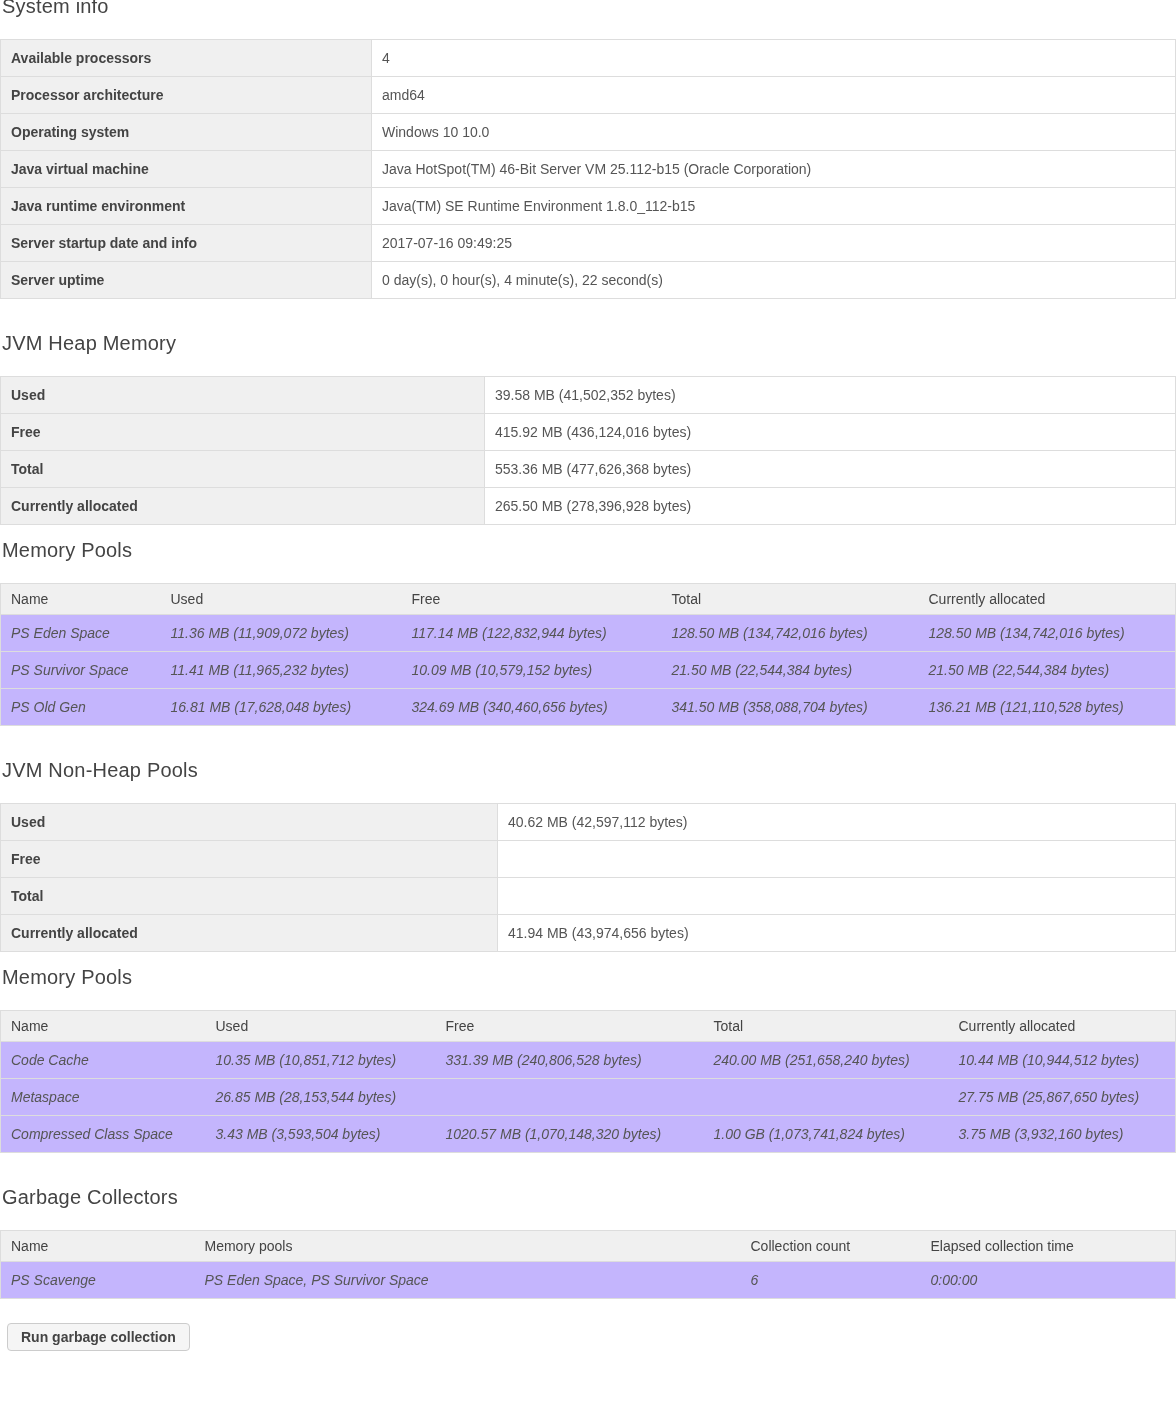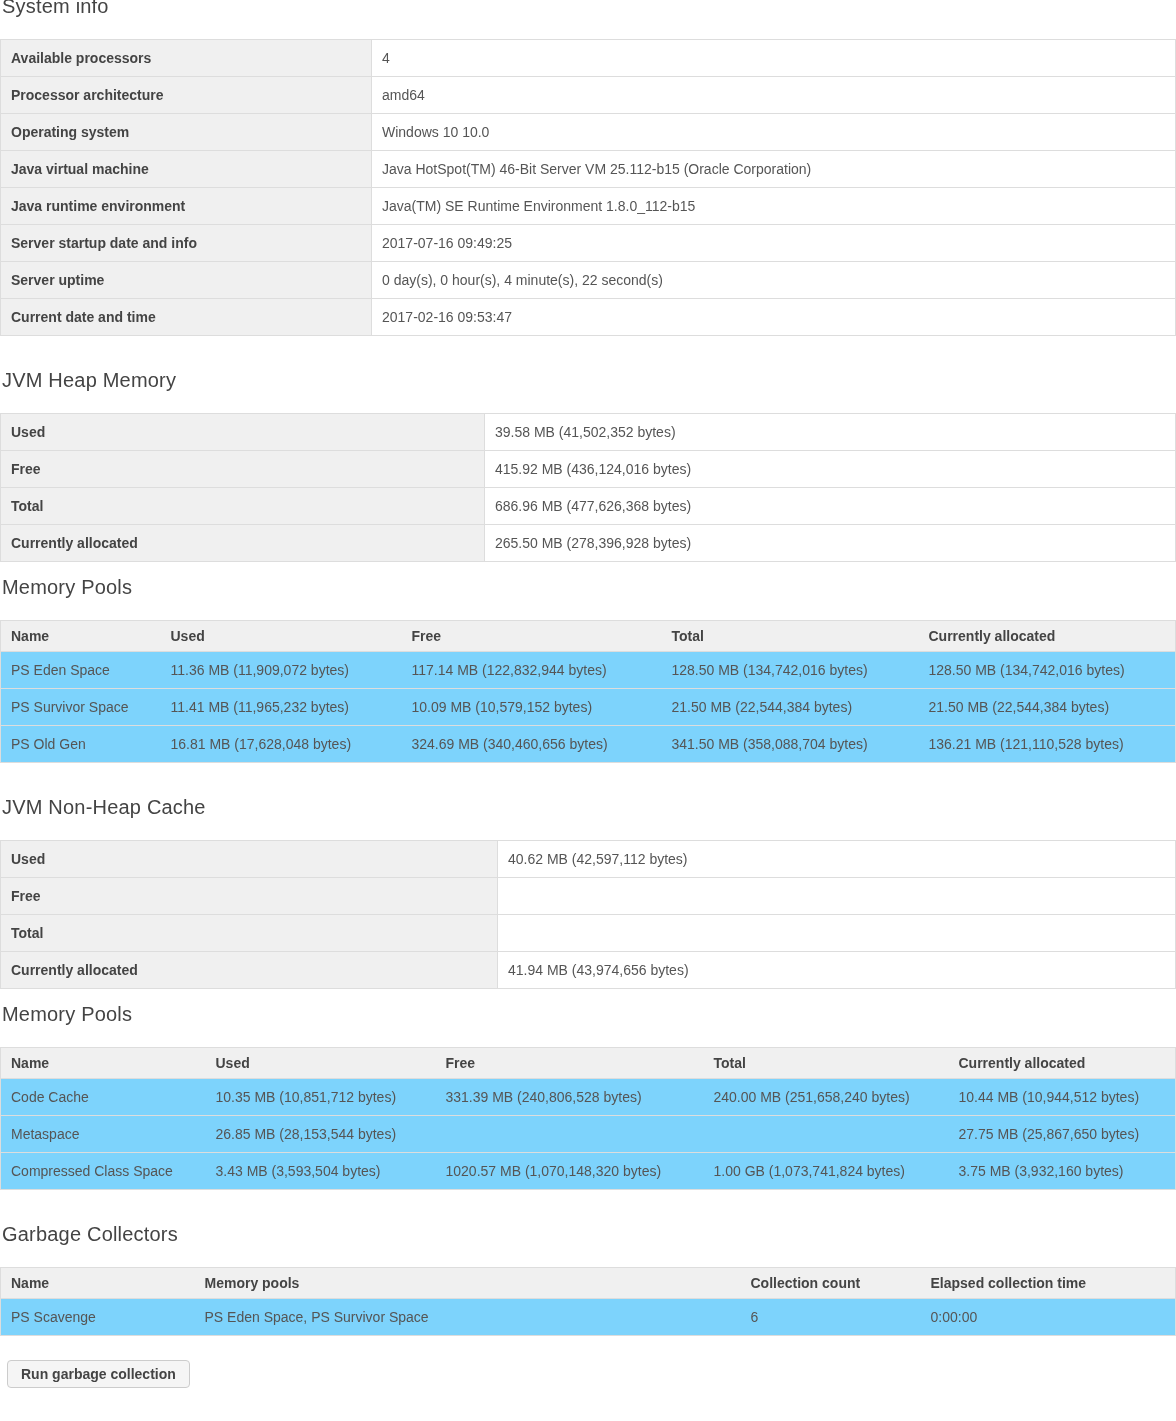--- a/index.html
+++ b/index.html
@@ -44,24 +44,24 @@
     color: #444444;
     font-weight: bold;
     margin-left: 32px;
   }
   table.kv td { color: #555555; background: #ffffff; }
 
   
   table.cols thead th {
     background: #f0f0f0;
     color: #444444;
-    font-weight: bold;
+    font-weight: normal;
     padding: 5px 10px;
   }
-  table.cols td { color: #555555; background: #7dd3fc; }
+  table.cols td { color: #555555; background: #c4b5fd; font-style: italic; }
 
   .btn {
     display: inline-block;
     margin: 24px 0 0 7px;
     padding: 4px 13px;
     background: #f5f5f5;
     border: 1px solid #cccccc;
     border-radius: 4px;
     color: #444444;
     font-family: "Liberation Sans", sans-serif;
@@ -105,24 +105,20 @@
         <td>Java(TM) SE Runtime Environment 1.8.0_112-b15</td>
       </tr>
       <tr>
         <th>Server startup date and info</th>
         <td>2017-07-16 09:49:25</td>
       </tr>
       <tr>
         <th>Server uptime</th>
         <td>0 day(s), 0 hour(s), 4 minute(s), 22 second(s)</td>
       </tr>
-      <tr>
-        <th>Current date and time</th>
-        <td>2017-02-16 09:53:47</td>
-      </tr>
     </tbody>
   </table>
 
   
   <h2>JVM Heap Memory</h2>
   <table class="kv">
     <colgroup>
         <col style="width:484px">
         <col>
       </colgroup>
@@ -130,21 +126,21 @@
       <tr>
         <th>Used</th>
         <td>39.58 MB (41,502,352 bytes)</td>
       </tr>
       <tr>
         <th>Free</th>
         <td>415.92 MB (436,124,016 bytes)</td>
       </tr>
       <tr>
         <th>Total</th>
-        <td>686.96 MB (477,626,368 bytes)</td>
+        <td>553.36 MB (477,626,368 bytes)</td>
       </tr>
       <tr>
         <th>Currently allocated</th>
         <td>265.50 MB (278,396,928 bytes)</td>
       </tr>
     </tbody>
   </table>
 
   
   <h2 class="sub">Memory Pools</h2>
@@ -184,21 +180,21 @@
         <td>PS Old Gen</td>
         <td>16.81 MB (17,628,048 bytes)</td>
         <td>324.69 MB (340,460,656 bytes)</td>
         <td>341.50 MB (358,088,704 bytes)</td>
         <td>136.21 MB (121,110,528 bytes)</td>
       </tr>
     </tbody>
   </table>
 
   
-  <h2>JVM Non-Heap Cache</h2>
+  <h2>JVM Non-Heap Pools</h2>
   <table class="kv">
     <colgroup>
         <col style="width:497px">
         <col>
       </colgroup>
     <tbody>
       <tr>
         <th>Used</th>
         <td>40.62 MB (42,597,112 bytes)</td>
       </tr>

